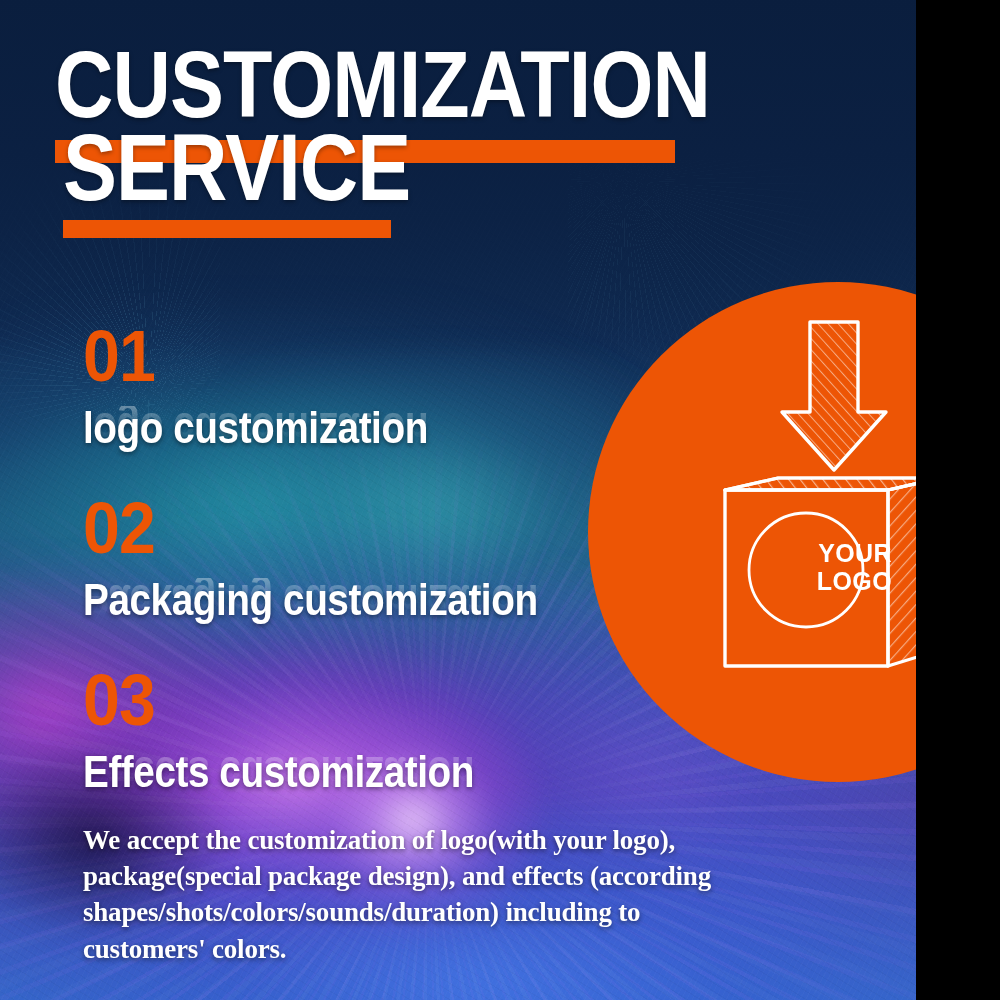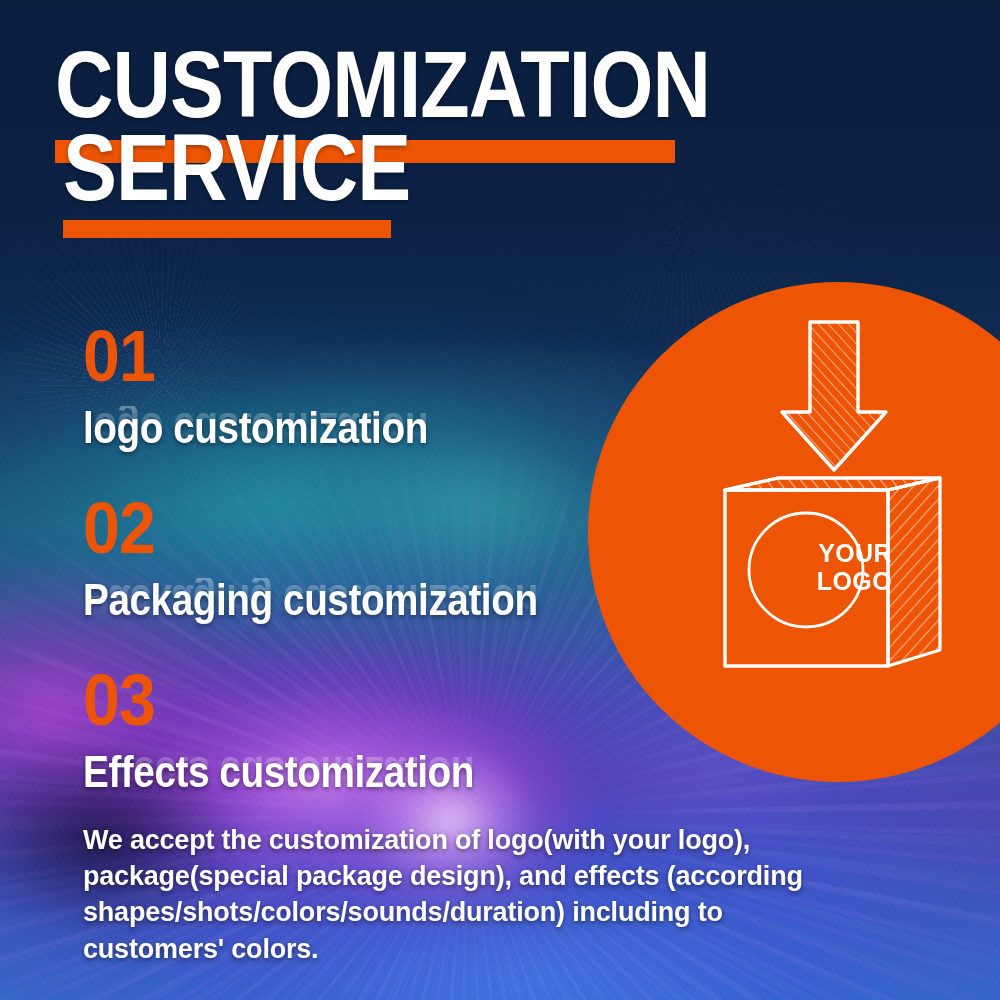--- a/index.html
+++ b/index.html
@@ -1,20 +1,20 @@
 <!DOCTYPE html>
 <html><head>
 <meta charset="utf-8">
 <style>
   * { margin:0; padding:0; box-sizing:border-box; }
   html,body { background:#000; }
 
   .poster {
     position:relative;
-    width:1000px; height:1000px;
+    width:916px; height:1000px;
     overflow:hidden;
     font-family:"Liberation Sans", sans-serif;
     background:#0f172a;
   }
 
   
   .bg { position:absolute; inset:0; }
 
   .bg-base {
     position:absolute; inset:0;
@@ -219,21 +219,21 @@
     transform-origin:left top;
     opacity:0.42;
     -webkit-mask-image:linear-gradient(to top, rgba(0,0,0,0.85) 0%, rgba(0,0,0,0.25) 45%, rgba(0,0,0,0) 88%);
             mask-image:linear-gradient(to top, rgba(0,0,0,0.85) 0%, rgba(0,0,0,0.25) 45%, rgba(0,0,0,0) 88%);
     pointer-events:none;
   }
 
   
   .para {
     position:absolute; left:83px; top:822px; width:770px;
-    font-family:Liberation Sans, sans-serif;
+    font-family:Liberation Serif, serif;
     font-weight:700;
     font-size:27px;
     line-height:1.34;
     color:#ffffff;
     letter-spacing:-0.2px;
     text-shadow:0 2px 5px rgba(0,0,0,0.5);
   }
   .para p { margin:0; }
 
   

